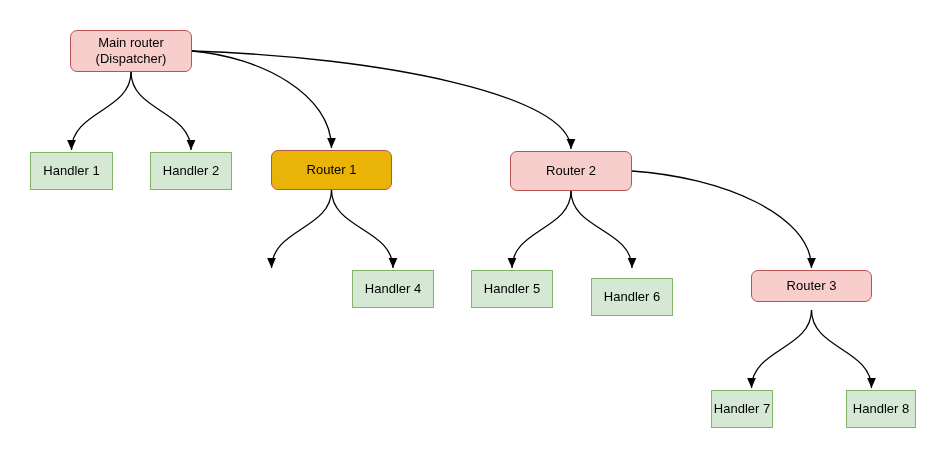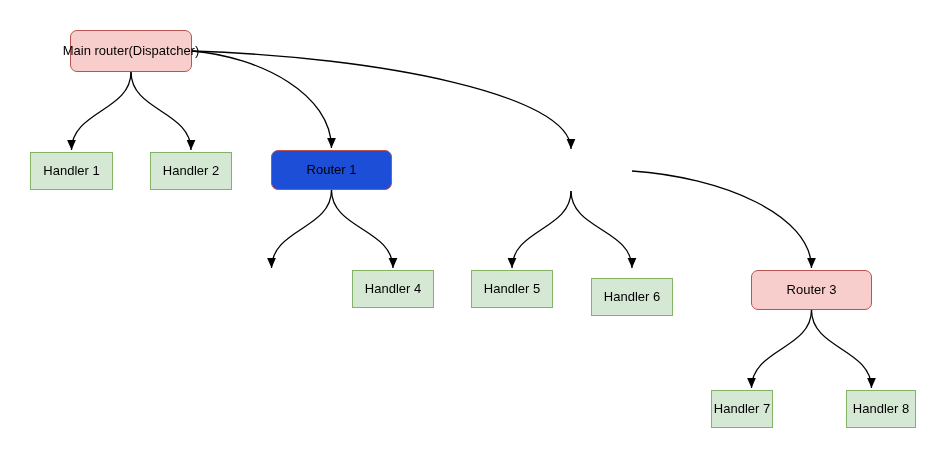--- a/index.html
+++ b/index.html
@@ -7,21 +7,21 @@
   #canvas{
     position:relative;
     width:941px;height:461px;
     background:#ffffff;
     overflow:hidden;
   }
   #edges{position:absolute;left:0;top:0;width:941px;height:461px;}
   .node{
     position:absolute;
     box-sizing:border-box;
-    display:flex;flex-direction:row;
+    display:flex;flex-direction:column;
     align-items:center;justify-content:center;
     font-size:13px;line-height:1.25;color:#000000;
     text-align:center;
     white-space:nowrap;
   }
   .node.router{border-radius:7px;}
   .node.handler{border-radius:0;}
 </style>
 </head>
 <body>
@@ -54,35 +54,38 @@
     <span>(Dispatcher)</span>
   </div>
 
   <div class="node handler" id="node-handler1" style="left: 30px; top: 152px; width: 83px; height: 38px; background: rgb(213, 232, 212); border: 1px solid rgb(130, 179, 102);">
     <span>Handler 1</span>
   </div>
   <div class="node handler" id="node-handler2" style="left: 150px; top: 152px; width: 82px; height: 38px; background: rgb(213, 232, 212); border: 1px solid rgb(130, 179, 102);">
     <span>Handler 2</span>
   </div>
 
-  <div class="node router" id="node-router1" style="left: 271px; top: 150px; width: 121px; height: 40px; background: #1d4ed8; border: 1px solid rgb(184, 84, 80);">
+  <div class="node router" id="node-router1" style="left: 271px; top: 150px; width: 121px; height: 40px; background: #eab308; border: 1px solid rgb(184, 84, 80);">
     <span>Router 1</span>
   </div>
   <div class="node handler" id="node-handler4" style="left: 352px; top: 270px; width: 82px; height: 38px; background: rgb(213, 232, 212); border: 1px solid rgb(130, 179, 102);">
     <span>Handler 4</span>
   </div>
 
+  <div class="node router" id="node-router2" style="left: 510px; top: 151px; width: 122px; height: 40px; background: rgb(248, 206, 204); border: 1px solid rgb(184, 84, 80);">
+    <span>Router 2</span>
+  </div>
   <div class="node handler" id="node-handler5" style="left: 471px; top: 270px; width: 82px; height: 38px; background: rgb(213, 232, 212); border: 1px solid rgb(130, 179, 102);">
     <span>Handler 5</span>
   </div>
   <div class="node handler" id="node-handler6" style="left: 591px; top: 278px; width: 82px; height: 38px; background: rgb(213, 232, 212); border: 1px solid rgb(130, 179, 102);">
     <span>Handler 6</span>
   </div>
 
-  <div class="node router" id="node-router3" style="left: 751px; top: 270px; width: 121px; height: 40px; background: rgb(248, 206, 204); border: 1px solid rgb(184, 84, 80);">
+  <div class="node router" id="node-router3" style="left: 751px; top: 270px; width: 121px; height: 32px; background: rgb(248, 206, 204); border: 1px solid rgb(184, 84, 80);">
     <span>Router 3</span>
   </div>
   <div class="node handler" id="node-handler7" style="left: 711px; top: 390px; width: 62px; height: 38px; background: rgb(213, 232, 212); border: 1px solid rgb(130, 179, 102);">
     <span>Handler 7</span>
   </div>
   <div class="node handler" id="node-handler8" style="left: 831px; top: 390px; width: 70px; height: 38px; background: rgb(213, 232, 212); border: 1px solid rgb(130, 179, 102); margin-left: 15px;">
     <span>Handler 8</span>
   </div>
 
 </div>

